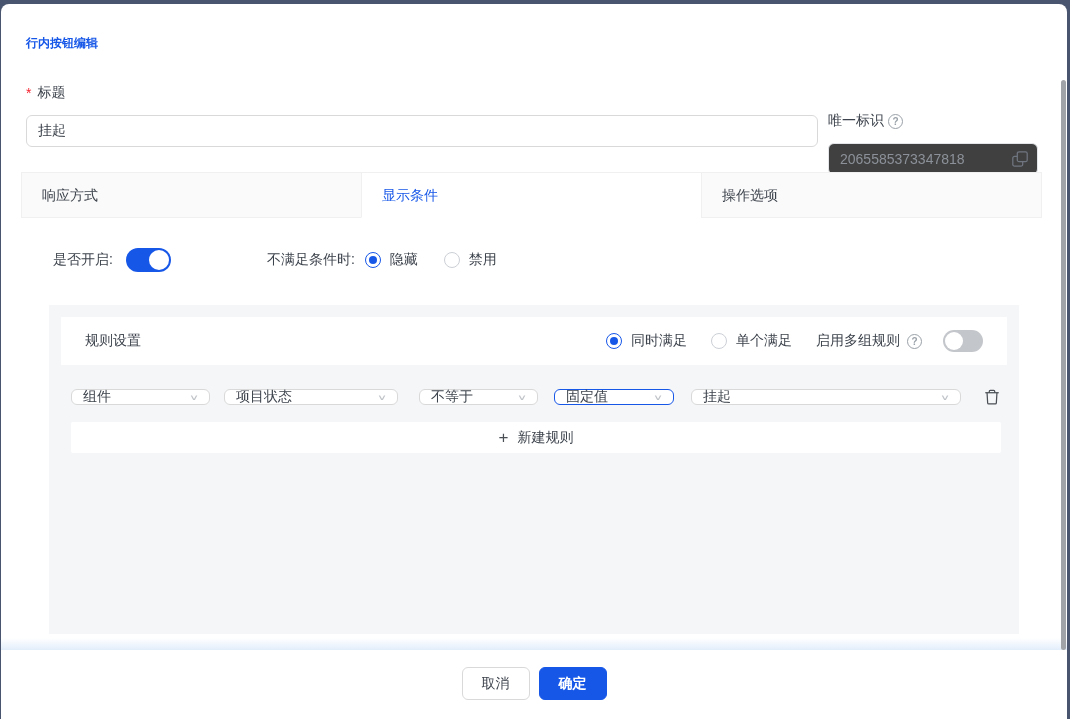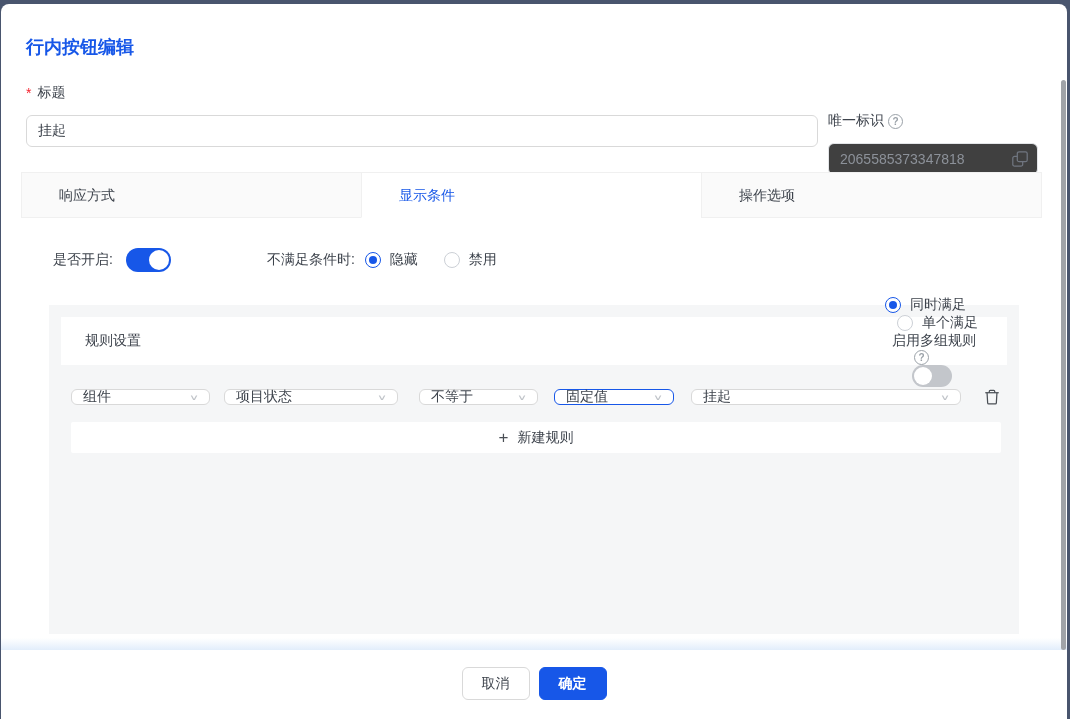--- a/index.html
+++ b/index.html
@@ -13,21 +13,21 @@
   }
   .dialog {
     position: absolute; left: 1px; top: 4px; right: 3px; bottom: 0;
     background: #ffffff;
     border-radius: 8px 8px 0 0;
     overflow: hidden;
   }
 
   .dlg-title {
     position: absolute; top: 31px; left: 25px;
-    font-size: 18px; font-weight: bold; color: #1757e8;
+    font-size: 12px; font-weight: bold; color: #1757e8;
   }
 
   .field { position: absolute; top: 79px; }
   .field-title { left: 25px; width: 792px; }
   .field-uid { left: 827px; width: 210px; margin-top: 28px; }
   .field-label { height: 20px; margin-bottom: 12px; color: #3d434c; display: flex; align-items: center; gap: 4px; }
   .req { color: #f5222d; margin-right: 2px; }
   .input {
     width: 100%; height: 32px; border: 1px solid #d9d9d9; border-radius: 6px;
     padding: 0 11px; font-size: 14px; color: #3d434c; background: #fff; outline: none;
@@ -37,21 +37,21 @@
   .uid-wrap .input { background: #404040; color: #8c9199; border-color: #e3e5e8; }
   .copy-btn { position: absolute; right: 9px; top: 7px; width: 18px; height: 18px; cursor: pointer; }
 
   .help-icon {
     display: inline-flex; width: 15px; height: 15px; border: 1px solid #9aa1a8; border-radius: 50%;
     color: #9aa1a8; font-size: 10px; align-items: center; justify-content: center; font-weight: bold;
   }
 
   .tabs { position: absolute; top: 168px; left: 20px; display: flex; }
   .tab {
-    width: 341px; height: 46px; line-height: 45px; padding-left: 37px;
+    width: 341px; height: 46px; line-height: 45px; padding-left: 20px;
     background: #fafafa; border: 1px solid #f0f0f0; margin-left: -1px;
     color: #3d434c; cursor: pointer;
   }
   .tab:first-child { margin-left: 0; }
   .tab.active { background: #ffffff; color: #1757e8; border-bottom-color: #ffffff; }
 
   .toggle-row { position: absolute; top: 244px; left: 52px; display: flex; align-items: center; }
   .switch {
     width: 45px; height: 24px; border-radius: 12px; background: #1757e8; position: relative;
     margin-left: 13px; cursor: pointer; flex: none;
@@ -74,21 +74,21 @@
   .radio.checked::after { content: ""; width: 8px; height: 8px; border-radius: 50%; background: #1757e8; }
 
   .panel {
     position: absolute; top: 301px; left: 48px; width: 970px; height: 329px;
     background: #f5f6f7; padding: 12px;
   }
   .panel-header {
     height: 48px; background: #ffffff; display: flex; align-items: center;
     padding: 0 24px; justify-content: space-between; gap: 8px;
   }
-  .panel-header-right { display: flex; align-items: center; flex-direction: column; }
+  .panel-header-right { display: flex; align-items: center; }
   .panel-header-right .radio-opt { margin-left: 0; }
   .panel-header-right .radio-opt + .radio-opt { margin-left: 24px; }
   .multi-label { margin-left: 24px; margin-right: 7px; }
   .panel-header-right .help-icon { margin-right: 8px; }
 
   .rule-row { margin: 22px 0 0 10px; display: flex; align-items: center; }
   .sel {
     height: 16px; background: #fff; border: 1px solid #d9d9d9; border-radius: 6px;
     display: flex; align-items: center; justify-content: space-between;
     padding: 0 11px; cursor: pointer; flex: none;

